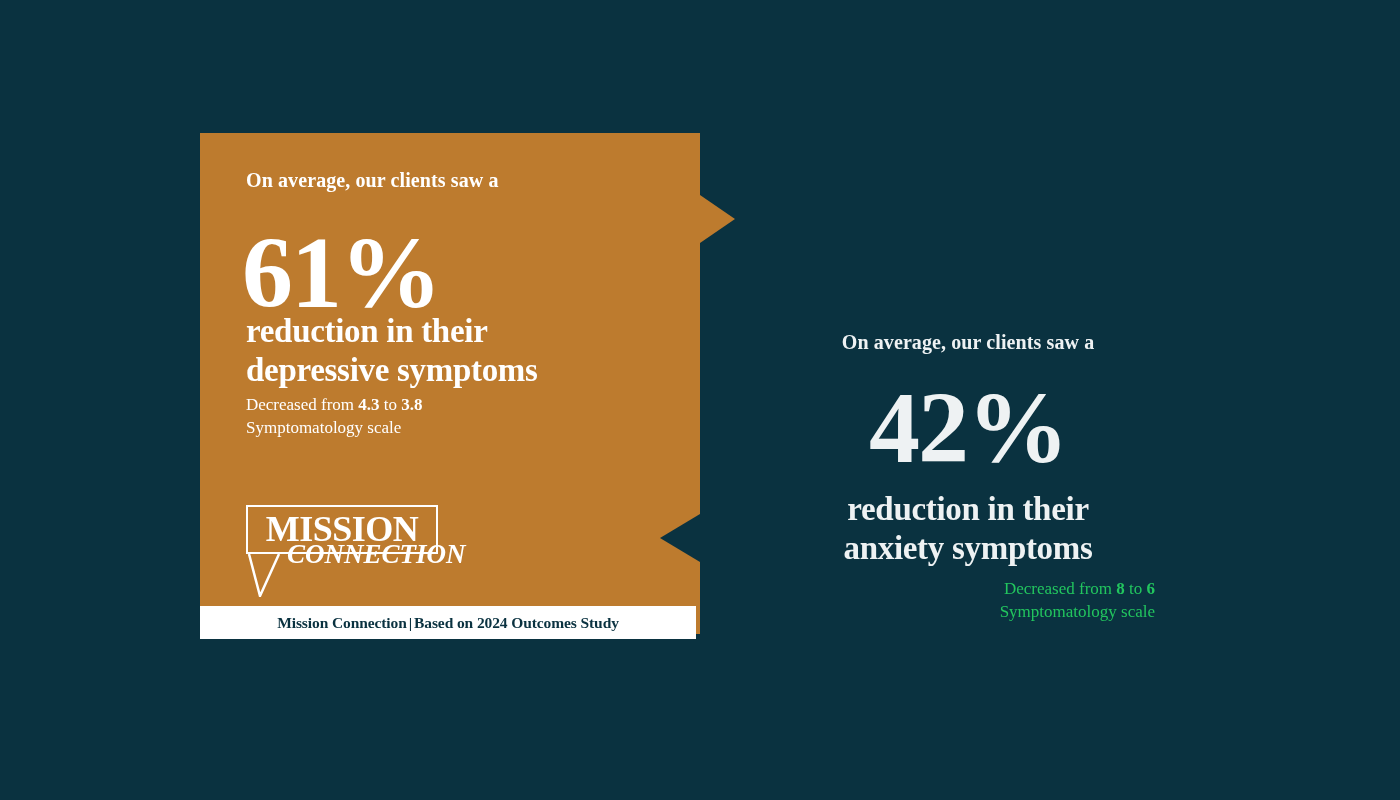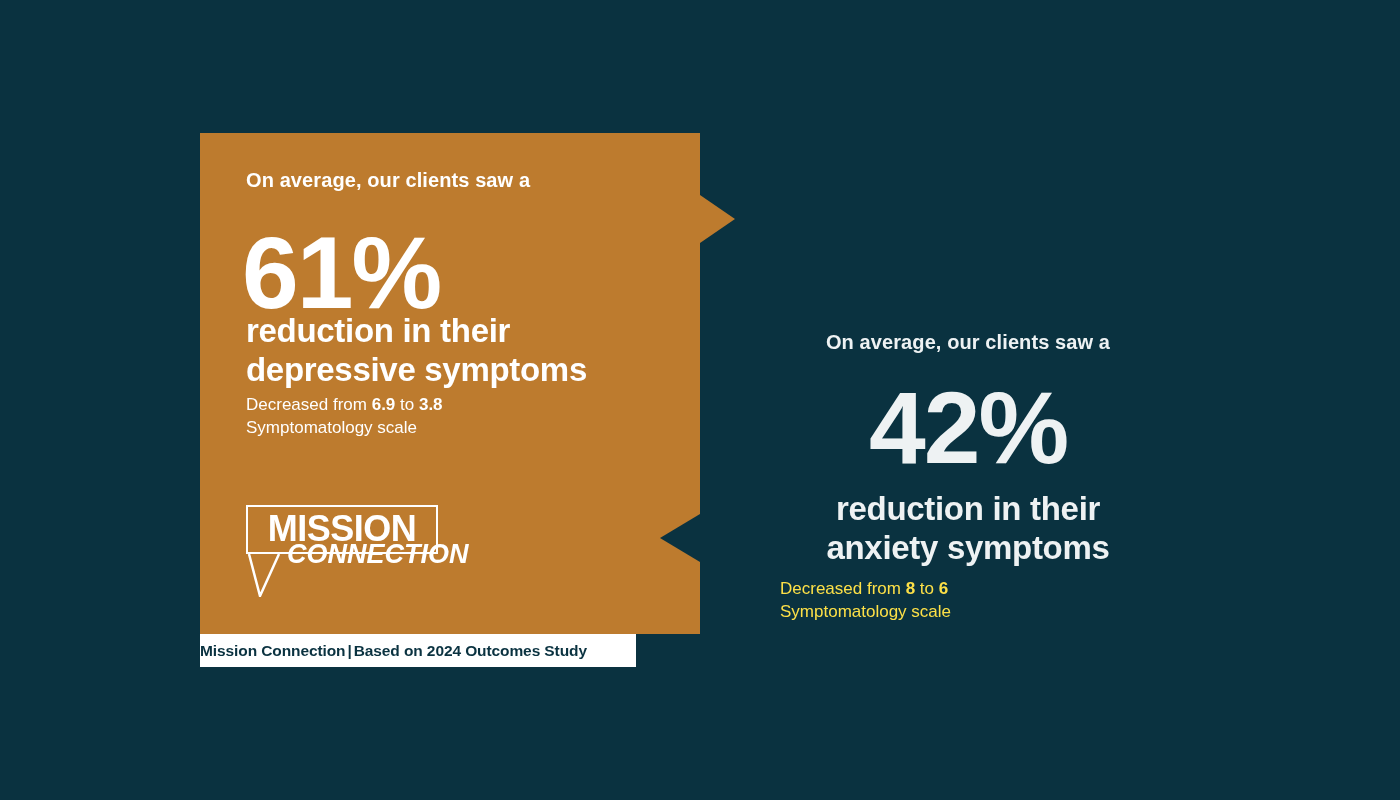--- a/index.html
+++ b/index.html
@@ -14,20 +14,21 @@
     background: #0a3240;
     font-family: "Liberation Sans", sans-serif;
     -webkit-font-smoothing: antialiased;
   }
 
   #stage {
     position: relative;
     width: 1400px;
     height: 800px;
     background: #0a3240;
+    font-family: Liberation Serif, serif;
   }
 
   
   #left-card {
     position: absolute;
     left: 200px;
     top: 133px;
     width: 500px;
     height: 501px;
     background: #bd7b2e;
@@ -152,27 +153,27 @@
     letter-spacing: 0px;
     color: #ffffff;
     line-height: 1;
     white-space: nowrap;
   }
 
   
   #footer-bar {
     position: absolute;
     left: 200px;
-    top: 634px;
-    width: 436px;
+    top: 606px;
+    width: 496px;
     height: 33px;
     background: #ffffff;
     display: flex;
     align-items: center;
-    justify-content: flex-start;
+    justify-content: center;
   }
   .footer-text {
     font-size: 15.5px;
     color: #0a3240;
     white-space: nowrap;
     letter-spacing: -0.1px;
   }
   .footer-text .brand { font-weight: 800; }
   .footer-text .bar {
     font-weight: 800;
@@ -210,22 +211,22 @@
     font-weight: 700;
     line-height: 1.17;
     letter-spacing: -0.3px;
     color: #eef2f3;
   }
   .subtext-right {
     margin-top: 11px;
     font-size: 17px;
     font-weight: 400;
     line-height: 1.35;
-    color: #fde047;
-    text-align: left;
+    color: #22c55e;
+    text-align: right;
     padding-right: 1px;
   }
 </style>
 </head>
 <body style="background: rgb(10, 50, 64);">
 
 <div id="stage" style="background: rgb(10, 50, 64);">
 
   <div id="left-card" style="background: rgb(189, 123, 46);">
 
@@ -235,21 +236,21 @@
     <div class="eyebrow">On average, our clients saw a</div>
 
     <div class="bignum-left">61%</div>
 
     <div class="headline-left">
       <div>reduction in their</div>
       <div>depressive symptoms</div>
     </div>
 
     <div class="subtext-left">
-      <div><span>Decreased from </span><b>6.9</b><span> to </span><b>3.8</b></div>
+      <div><span>Decreased from </span><b>4.3</b><span> to </span><b>3.8</b></div>
       <div>Symptomatology scale</div>
     </div>
 
     <div id="logo">
       <div class="logo-box"></div>
       <div class="logo-word">MISSION</div>
       <div class="logo-tail">
         <svg width="36" height="45" viewBox="0 0 36 45" xmlns="http://www.w3.org/2000/svg">
           <polyline points="3,2 3,2 14,44 33,2" fill="none" stroke="#ffffff" stroke-width="2.5" stroke-linejoin="miter"></polyline>
         </svg>

